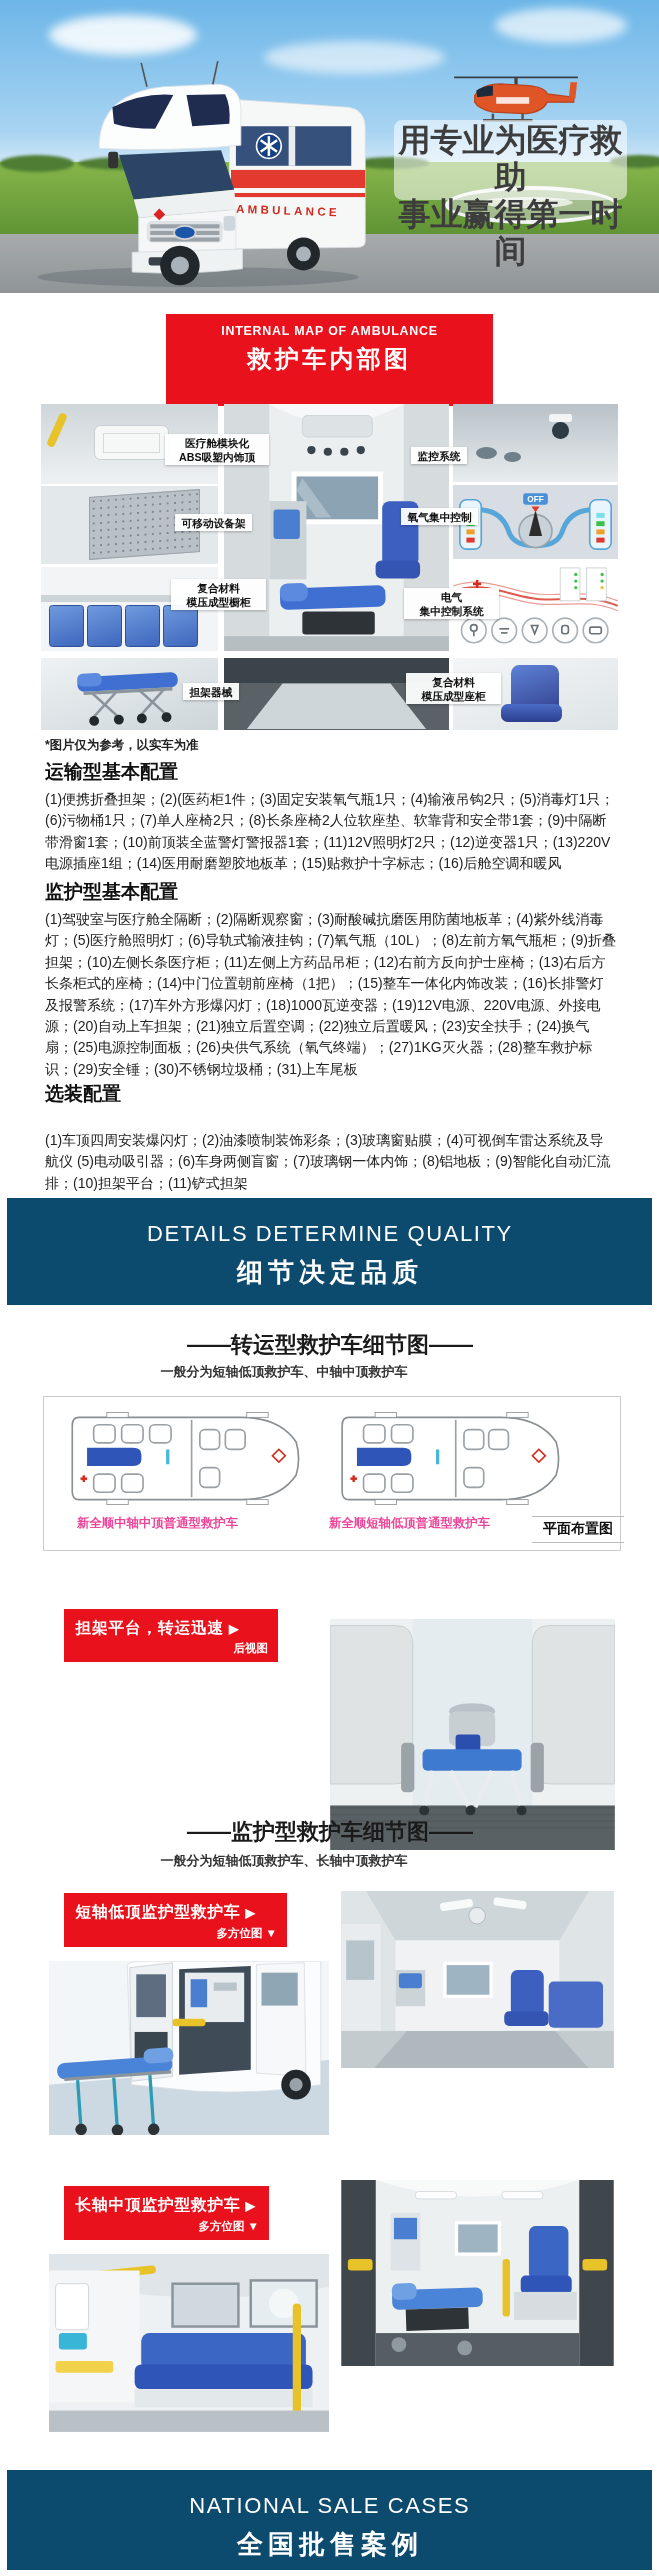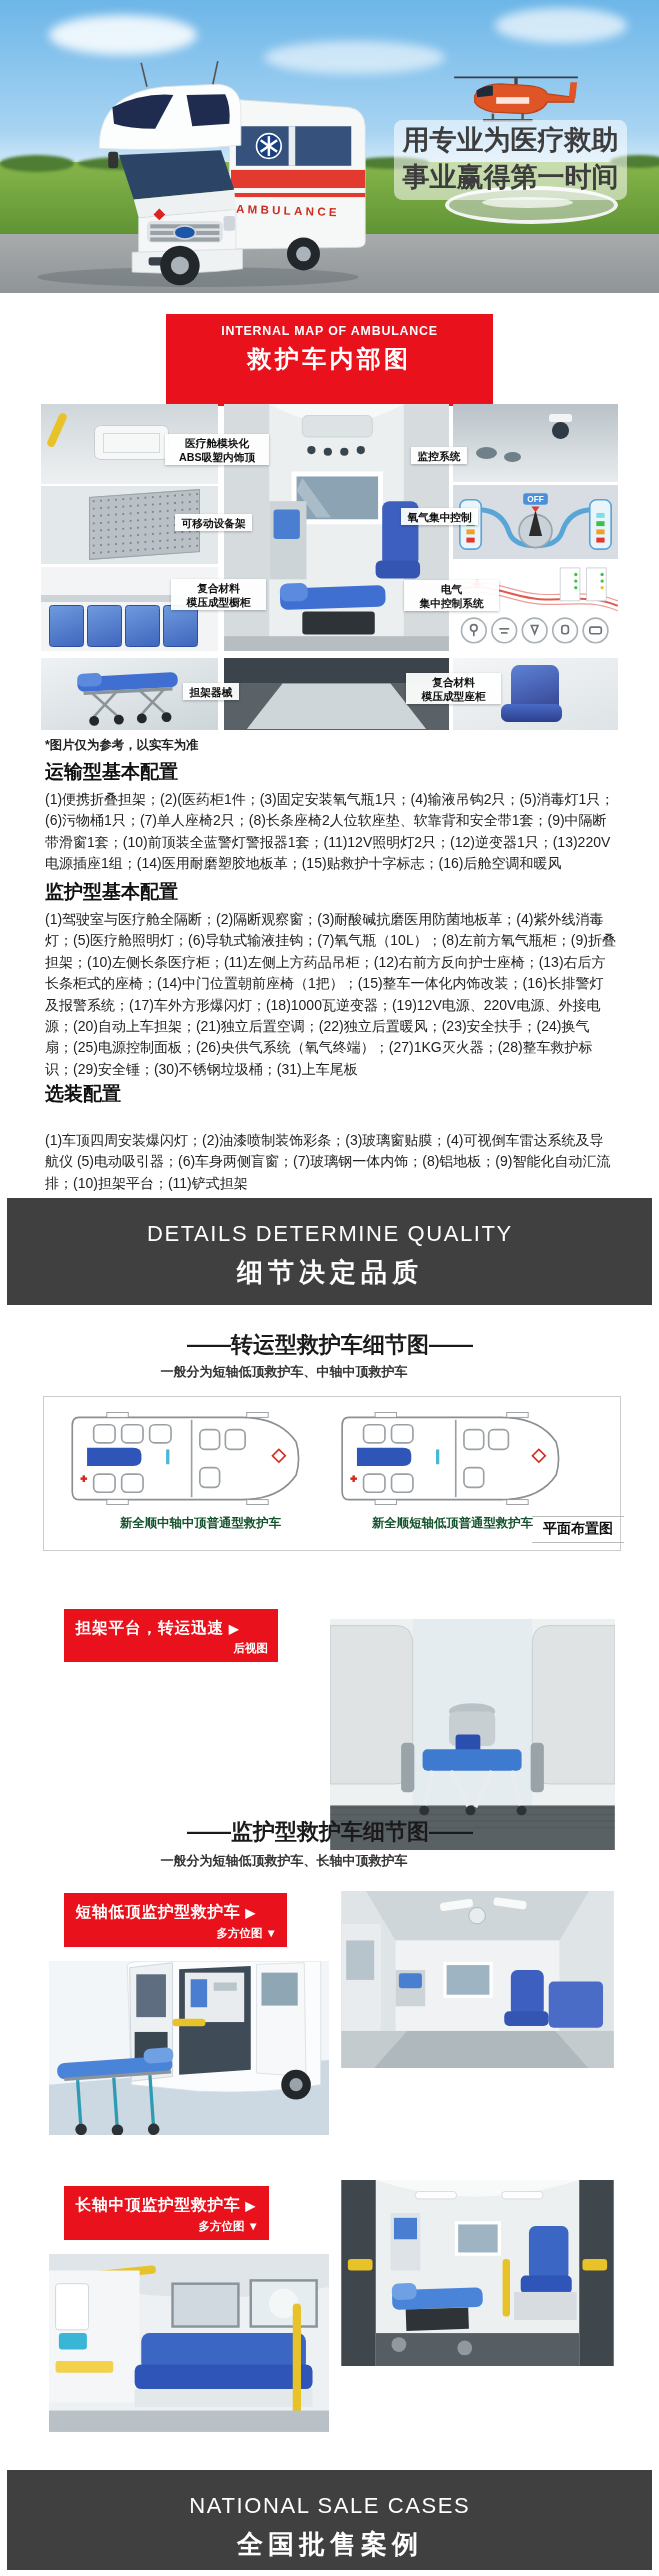--- a/index.html
+++ b/index.html
@@ -13,21 +13,21 @@
          background:linear-gradient(180deg,#86b54a,#5f9334);}
   .road{position:absolute;left:0;top:234px;width:660px;height:59px;
         background:linear-gradient(180deg,#a7abac,#8f9496);}
   .cloud{position:absolute;background:rgba(255,255,255,.85);border-radius:50%;filter:blur(5px);}
   .bush{position:absolute;background:#4e7d33;border-radius:50%;filter:blur(1.6px);}
   .helipad{position:absolute;left:445px;top:186px;width:165px;height:30px;border:4.1px solid #f2f4f4;
            border-radius:50%;background:rgba(208,214,212,.55);}
   .helipad-inner{position:absolute;left:33px;top:6.6px;width:91px;height:11.5px;border-radius:50%;background:rgba(255,255,255,.7);}
   .slogan{position:absolute;left:394px;top:120px;width:233px;height:78px;
           background:rgba(255,255,255,.55);border-radius:8.2px;text-align:center;
-          font-size:27px;line-height:37px;font-weight:bold;color:#3d3d3d;padding-top:1.6px;}
+          font-size:32px;line-height:37px;font-weight:bold;color:#3d3d3d;padding-top:1.6px;}
   
   .red-banner{left:166px;top:314px;width:327px;height:92px;background:#e8111c;color:#fff;text-align:center;}
   .red-banner .en{font-size:12.4px;font-weight:bold;letter-spacing:0.8px;margin-top:10px;}
   .red-banner .cn{font-size:24px;font-weight:bold;letter-spacing:3.3px;margin-top:5px;}
   
   .diagram{left:41px;top:404px;width:577px;height:326px;}
   .cell{position:absolute;overflow:hidden;background:#e8ecee;}
   .dlabel{position:absolute;background:rgba(255,255,255,.94);padding:1.6px 6.6px;
           font-size:10.7px;line-height:14px;font-weight:bold;color:#111;text-align:center;
           white-space:pre-line;box-shadow:0 0.8px 2.5px rgba(0,0,0,.25);z-index:5;}
@@ -49,29 +49,29 @@
             clip-path:polygon(10% 100%,90% 100%,74% 8%,26% 8%);}
   .seatback{position:absolute;left:58px;top:6.6px;width:48px;height:48px;border-radius:8.2px;
             background:linear-gradient(160deg,#5d82d6,#35418f);}
   .seatcush{position:absolute;left:48px;top:46px;width:61px;height:18px;border-radius:6.6px;
             background:linear-gradient(180deg,#4a6cc6,#2c3f8e);}
   .note{left:45px;top:737px;font-size:12.4px;font-weight:bold;color:#222;}
   
   .cfg-h{left:45px;width:569px;font-size:19px;font-weight:bold;color:#111;}
   .cfg-p{left:45px;width:571px;font-size:14px;line-height:21.4px;color:#222;}
   
-  .dark-banner{left:7.4px;width:645px;background:#404040;color:#fff;text-align:center;}
+  .dark-banner{left:7.4px;width:645px;background:#0c4a6e;color:#fff;text-align:center;}
   .dark-banner .en{font-size:22px;letter-spacing:1.6px;margin-top:23px;}
   .dark-banner .cn{font-size:26px;font-weight:bold;letter-spacing:5px;margin-top:8.2px;}
   
   .sec-title{left:0;width:660px;text-align:center;font-size:22px;font-weight:bold;color:#1a1a1a;}
   .sec-sub{left:0;width:568px;text-align:center;font-size:13px;font-weight:bold;color:#333;}
   
   .fpbox{left:43px;top:1396px;width:576px;height:153px;border:0.8px solid #ccc;background:#fff;}
-  .fpcap{position:absolute;top:118px;font-size:12.4px;font-weight:bold;color:#14532d;width:247px;text-align:center;}
+  .fpcap{position:absolute;top:118px;font-size:12.4px;font-weight:bold;color:#ec4899;width:247px;}
   .fpcorner{position:absolute;left:488px;top:119px;width:92px;text-align:center;font-size:14px;
             font-weight:bold;color:#111;border-top:1.6px solid #bbb;border-bottom:1.6px solid #bbb;padding:3.3px 0;}
   
   .ribbon{background:#e8111c;color:#fff;}
   .ribbon .l1{position:absolute;left:11.5px;top:9px;font-size:15.7px;font-weight:bold;letter-spacing:0.8px;}
   .ribbon .arr{font-size:12.4px;margin-left:5px;}
   .ribbon .l2{position:absolute;right:10px;bottom:5.8px;font-size:11.5px;font-weight:bold;}
   
   .photo{position:absolute;overflow:hidden;background:#eef1f2;}
 </style>
@@ -288,21 +288,21 @@
         <div class="seatcush"></div>
     </div>
 
     <div class="dlabel" style="left:124px;top:30px;width:91px;">医疗舱模块化
 ABS吸塑内饰顶</div>
     <div class="dlabel" style="left:370px;top:43px;">监控系统</div>
     <div class="dlabel" style="left:134px;top:110px;">可移动设备架</div>
     <div class="dlabel" style="left:360px;top:104px;">氧气集中控制</div>
     <div class="dlabel" style="left:130px;top:175px;width:82px;">复合材料
 模压成型橱柜</div>
-    <div class="dlabel" style="left:363px;top:176px;width:82px;">电气
+    <div class="dlabel" style="left:363px;top:184px;width:82px;">电气
 集中控制系统</div>
     <div class="dlabel" style="left:142px;top:279px;">担架器械</div>
     <div class="dlabel" style="left:365px;top:269px;width:82px;">复合材料
 模压成型座柜</div>
   </div>
 
   <div class="abs note">*图片仅为参考，以实车为准</div>
 
   <div class="abs cfg-h" style="top:759px;">运输型基本配置</div>
   <div class="abs cfg-p" style="top:789px;">(1)便携折叠担架；(2)(医药柜1件；(3)固定安装氧气瓶1只；(4)输液吊钩2只；(5)消毒灯1只；(6)污物桶1只；(7)单人座椅2只；(8)长条座椅2人位软座垫、软靠背和安全带1套；(9)中隔断带滑窗1套；(10)前顶装全蓝警灯警报器1套；(11)12V照明灯2只；(12)逆变器1只；(13)220V电源插座1组；(14)医用耐磨塑胶地板革；(15)贴救护十字标志；(16)后舱空调和暖风</div>

